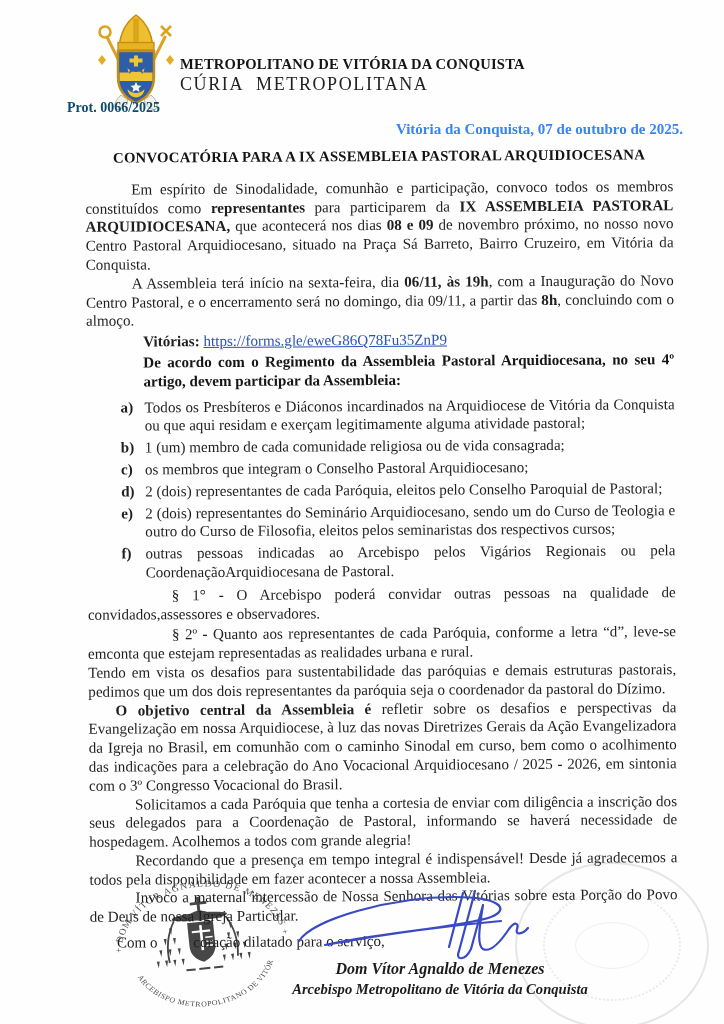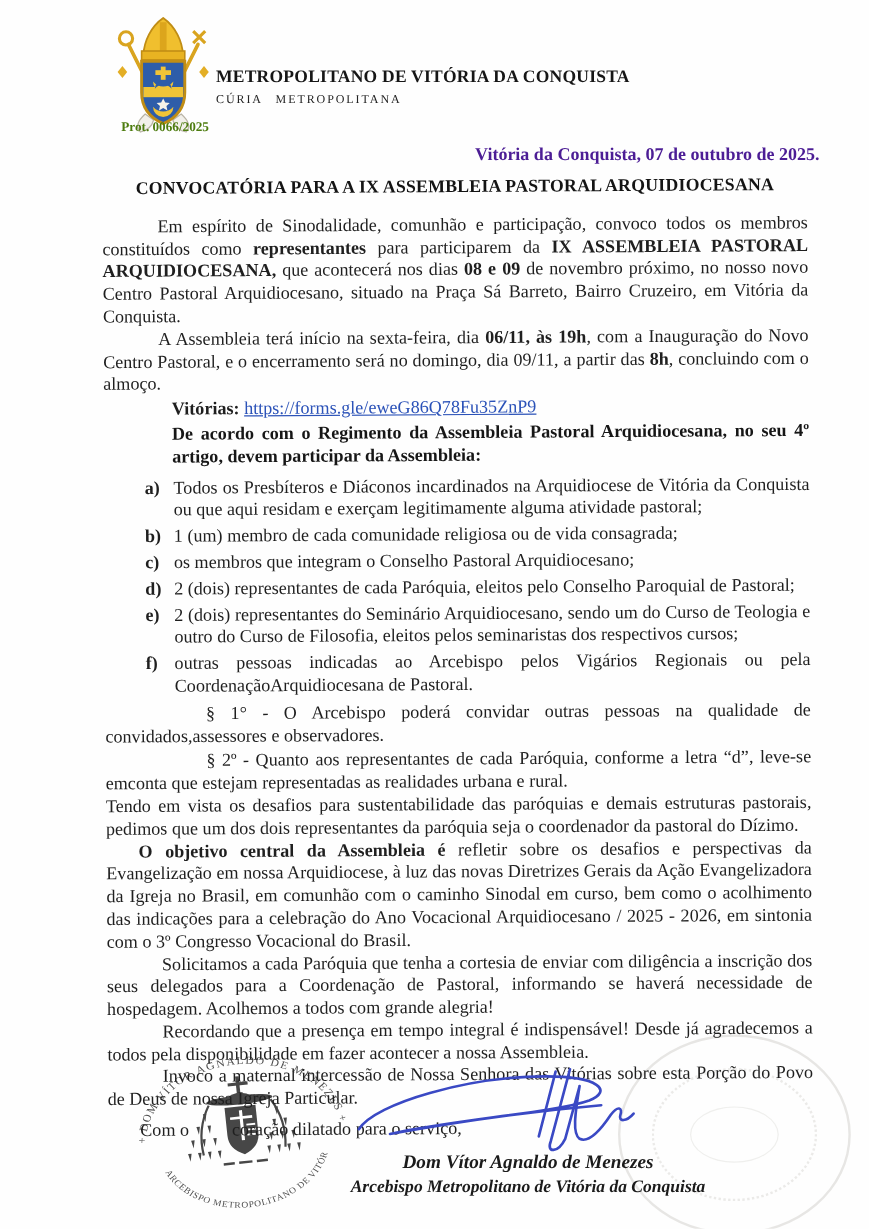--- a/index.html
+++ b/index.html
@@ -11,23 +11,23 @@
   }
   .page{position:absolute;inset:0;background:#fefefe;}
   .b{font-weight:bold;}
   .i{margin-left:32px;}
   .link{color:#2b52b8;text-decoration:underline;cursor:pointer;}
 
   
   .logo{position:absolute;left:94px;top:13px;width:84px;height:100px;}
   .org{position:absolute;left:180px;top:54px;line-height:20px;}
   .org-line1{font-weight:bold;font-size:14.6px;letter-spacing:.2px;color:#161616;}
-  .org-line2{font-size:10px;letter-spacing:1.6px;word-spacing:7px;color:#222;}
-  .prot{position:absolute;left:101px;top:100px;font-weight:bold;font-size:11px;color:#4d7c0f;}
-  .dateline{position:absolute;left:85px;top:121px;width:598px;text-align:right;font-weight:bold;font-size:15px;color:#4c1d95;}
+  .org-line2{font-size:18px;letter-spacing:1.6px;word-spacing:7px;color:#222;}
+  .prot{position:absolute;left:67px;top:100px;font-weight:bold;font-size:14px;color:#0c4a6e;}
+  .dateline{position:absolute;left:85px;top:121px;width:598px;text-align:right;font-weight:bold;font-size:15px;color:#3b82f6;}
 
   
   .content{
     position:absolute;left:85px;top:147px;width:588px;
     font-size:15.1px;line-height:18.8px;z-index:2;
     transform:rotate(-0.35deg);transform-origin:50% 0;
   }
   .title{font-weight:bold;font-size:14.8px;text-align:center;margin:0 0 13px 0;letter-spacing:.2px;color:#141414;}
   .para{margin:0;text-align:justify;}
   .indent{text-indent:46px;}

